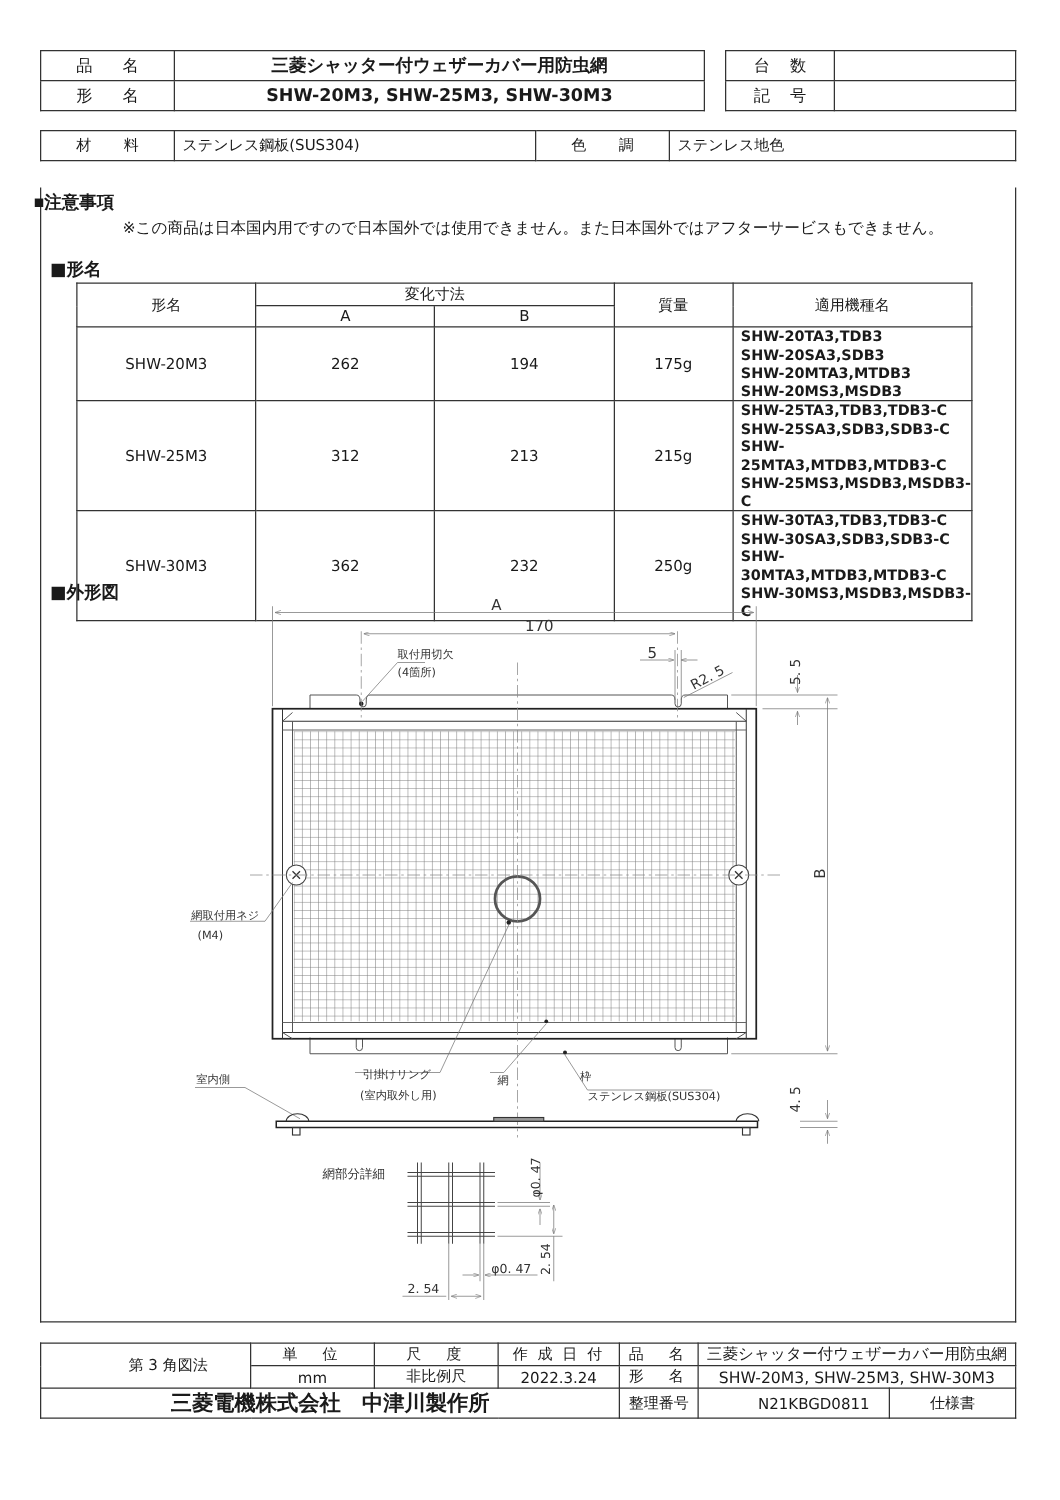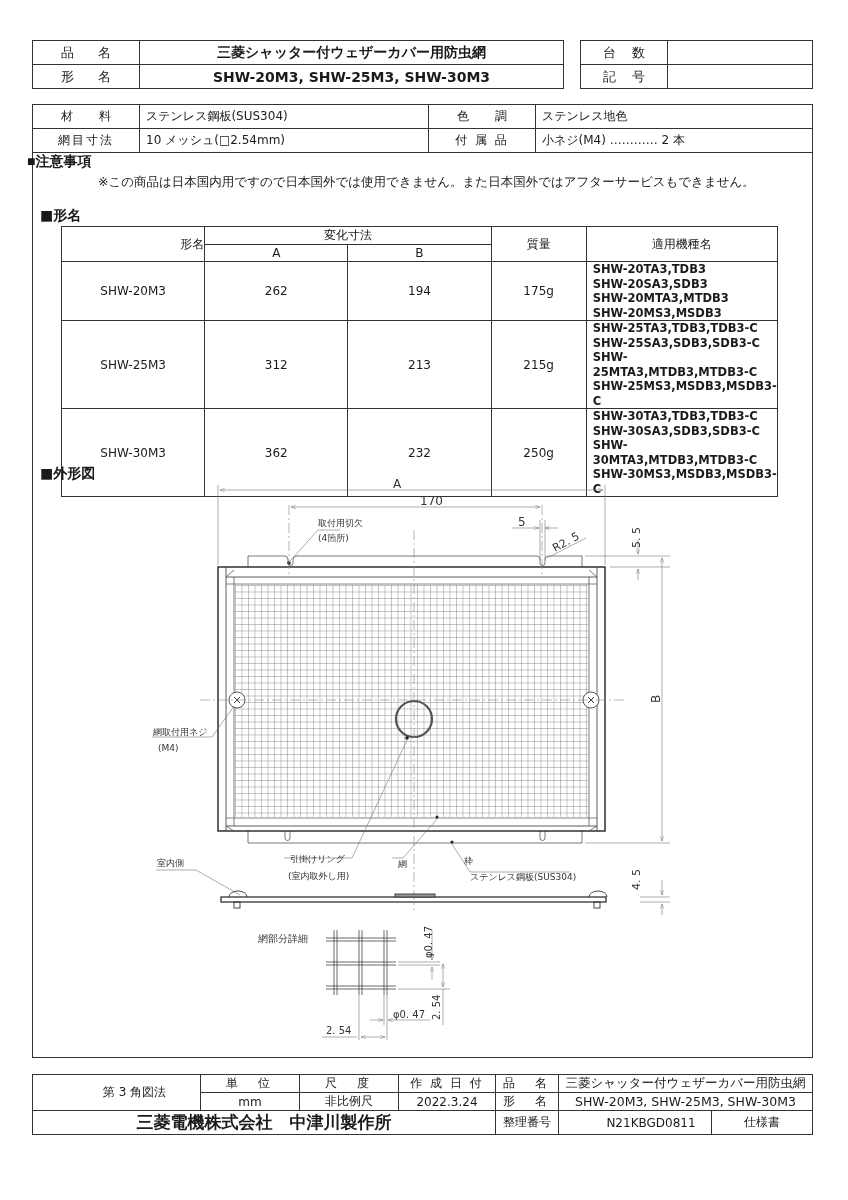--- a/index.html
+++ b/index.html
@@ -82,40 +82,34 @@
     </td>
     <td class="val" style="width:282px;">ステンレス鋼板(SUS304)</td>
     <td class="lbl" style="width:106px;">
       <div class="spaced">
             <span>色</span>
             <span>調</span>
           </div>
     </td>
     <td class="val">ステンレス地色</td>
   </tr>
-  <tr>
-    <td class="lbl" style="letter-spacing:2px;">網目寸法</td>
-    <td class="val">10 メッシュ(□2.54mm)</td>
-    <td class="lbl" style="letter-spacing:2px;">付 属 品</td>
-    <td class="val">小ネジ(M4) ………… 2 本</td>
-  </tr>
 </tbody>
   </table>
 
 <div class="abs frame"></div>
 
 <div class="abs sec-title" style="left:27px; top:153px;font-family:Liberation Mono, monospace;">■注意事項</div>
 <div class="abs note" style="left:58px; top:174px;">※この商品は日本国内用ですので日本国外では使用できません。また日本国外ではアフターサービスもできません。</div>
 
 <div class="abs sec-title" style="left:40px; top:207px;">■形名</div>
 
 <table class="abs models" style="left:61px; top:226px; width:717px;">
   <tbody>
       <tr style="height:17px;">
-    <td rowspan="2" style="width:142px;text-align:right;">形名</td>
+    <td rowspan="2" style="width:142px;">形名</td>
     <td colspan="2">変化寸法</td>
     <td rowspan="2" style="width:94px;">質量</td>
     <td rowspan="2" style="width:190px;">適用機種名</td>
   </tr>
   <tr style="height:17px;">
     <td style="width:142px;">A</td>
     <td style="width:142px;">B</td>
   </tr>
   <tr style="height:59px;">
     <td>SHW-20M3</td>

